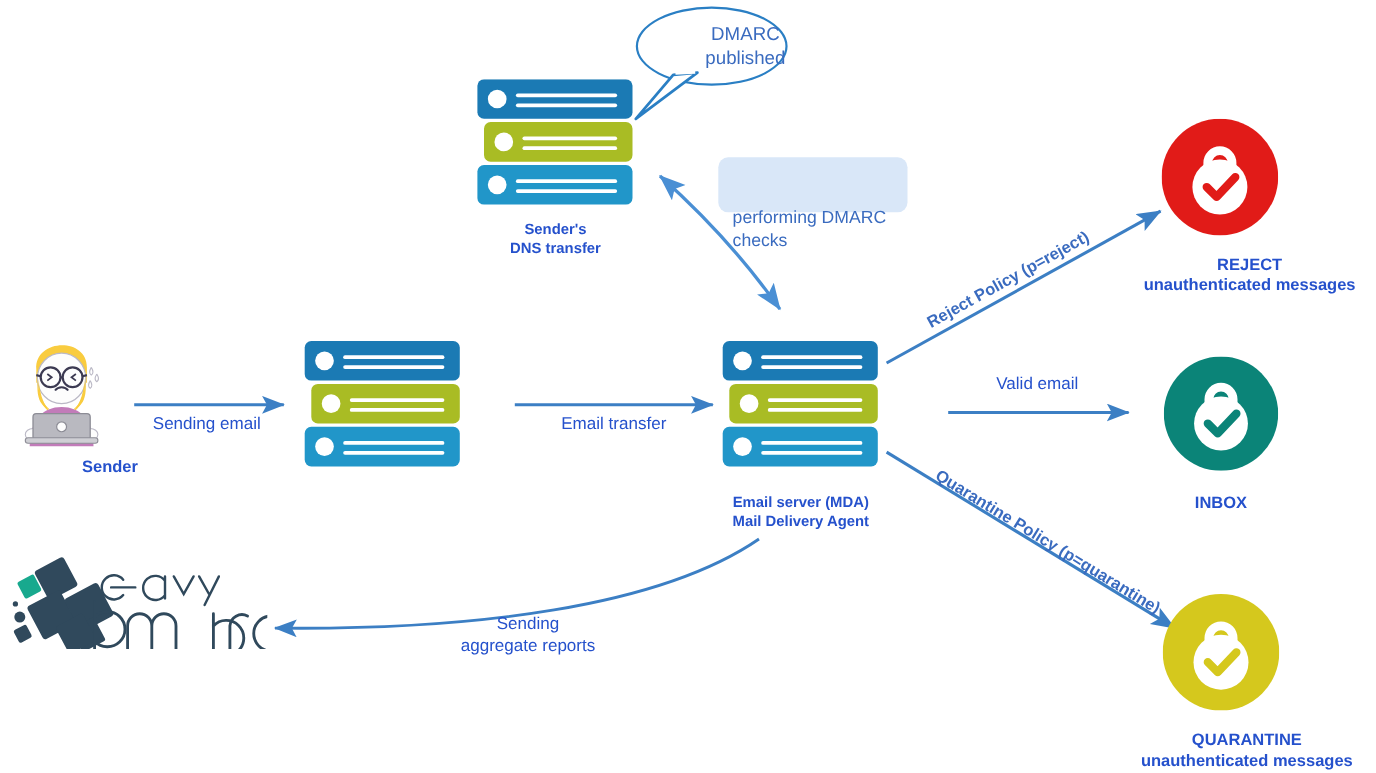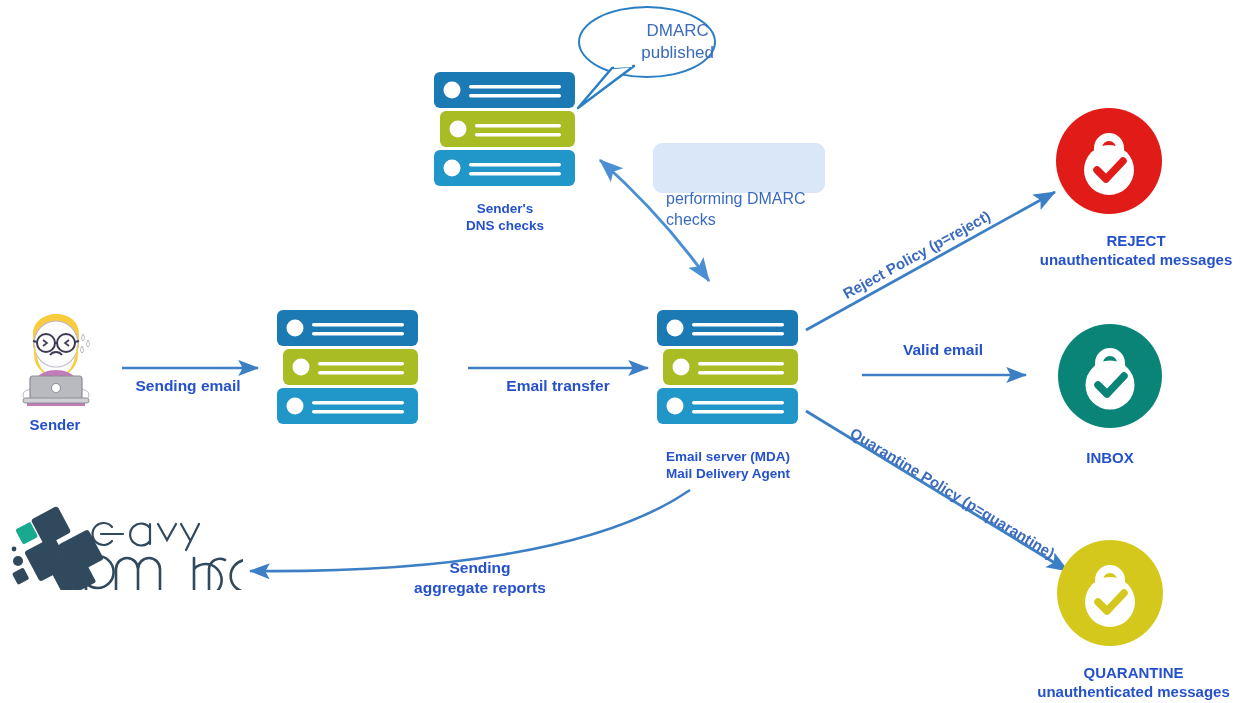--- a/index.html
+++ b/index.html
@@ -34,21 +34,21 @@
     color: #2551cc;
     font-weight: bold;
     line-height: 1.28;
     white-space: pre-line;
   }
   .cap-sm { font-size: 13.5px; }
   .cap-md { font-size: 15px; }
   .arrow-label {
     position: absolute;
     color: #2551cc;
-    font-weight: bold;
+    font-weight: normal;
     font-size: 15.5px;
     text-align: center;
     line-height: 1.3;
     white-space: pre-line;
   }
   .rot-label {
     position: absolute;
     color: #3a6bbf;
     font-weight: bold;
     font-size: 15px;
@@ -174,40 +174,40 @@
       <path d="M14,110 C14,86 26,74 43,74 C60,74 72,86 72,110 Z" fill="#c27bb9"></path>
 
       <ellipse cx="17" cy="99" rx="7" ry="5.5" fill="#fdfdfd" stroke="#bbb9c6" stroke-width="1"></ellipse>
       <ellipse cx="69" cy="99" rx="7" ry="5.5" fill="#fdfdfd" stroke="#bbb9c6" stroke-width="1"></ellipse>
 
       <rect x="17" y="80" width="52" height="24" rx="3" fill="#b9b9c0" stroke="#8d8d96" stroke-width="1.2"></rect>
       <circle cx="43" cy="92" r="4.5" fill="#fdfdfd" stroke="#8d8d96" stroke-width="1.1"></circle>
       <rect x="10" y="102" width="66" height="5" rx="2.5" fill="#cfcfd4" stroke="#8d8d96" stroke-width="1"></rect>
     </svg>
   </div>
-  <div class="caption cap-md" style="left:0px; top:415px; width:110px;">Sender</div>
+  <div class="caption cap-md" style="left:0px; top:415px; width:110px;padding-left:45px;">Sender</div>
 
   <div class="node" style="left:432px; top:72px;">
     <svg width="145" height="115" viewBox="0 0 145 115">
       <rect x="2" y="0" width="141" height="36" rx="6" fill="#1b7ab4"></rect>
       <circle cx="20" cy="18" r="8.5" fill="#ffffff"></circle>
       <rect x="37" y="13" width="92" height="3.4" rx="1.7" fill="#ffffff"></rect>
       <rect x="37" y="22" width="92" height="3.4" rx="1.7" fill="#ffffff"></rect>
       <rect x="8" y="39" width="135" height="36" rx="6" fill="#a9bc24"></rect>
       <circle cx="26" cy="57" r="8.5" fill="#ffffff"></circle>
       <rect x="43" y="52" width="86" height="3.4" rx="1.7" fill="#ffffff"></rect>
       <rect x="43" y="61" width="86" height="3.4" rx="1.7" fill="#ffffff"></rect>
       <rect x="2" y="78" width="141" height="36" rx="6" fill="#2196c9"></rect>
       <circle cx="20" cy="96" r="8.5" fill="#ffffff"></circle>
       <rect x="37" y="91" width="92" height="3.4" rx="1.7" fill="#ffffff"></rect>
       <rect x="37" y="100" width="92" height="3.4" rx="1.7" fill="#ffffff"></rect>
     </svg>
   </div>
   <div class="caption cap-sm" style="left:420px; top:200px; width:170px;">Sender's
-DNS checks</div>
+DNS transfer</div>
 
   <div class="node" style="left:275px; top:310px;">
     <svg width="145" height="115" viewBox="0 0 145 115">
       <rect x="2" y="0" width="141" height="36" rx="6" fill="#1b7ab4"></rect>
       <circle cx="20" cy="18" r="8.5" fill="#ffffff"></circle>
       <rect x="37" y="13" width="92" height="3.4" rx="1.7" fill="#ffffff"></rect>
       <rect x="37" y="22" width="92" height="3.4" rx="1.7" fill="#ffffff"></rect>
       <rect x="8" y="39" width="135" height="36" rx="6" fill="#a9bc24"></rect>
       <circle cx="26" cy="57" r="8.5" fill="#ffffff"></circle>
       <rect x="43" y="52" width="86" height="3.4" rx="1.7" fill="#ffffff"></rect>

